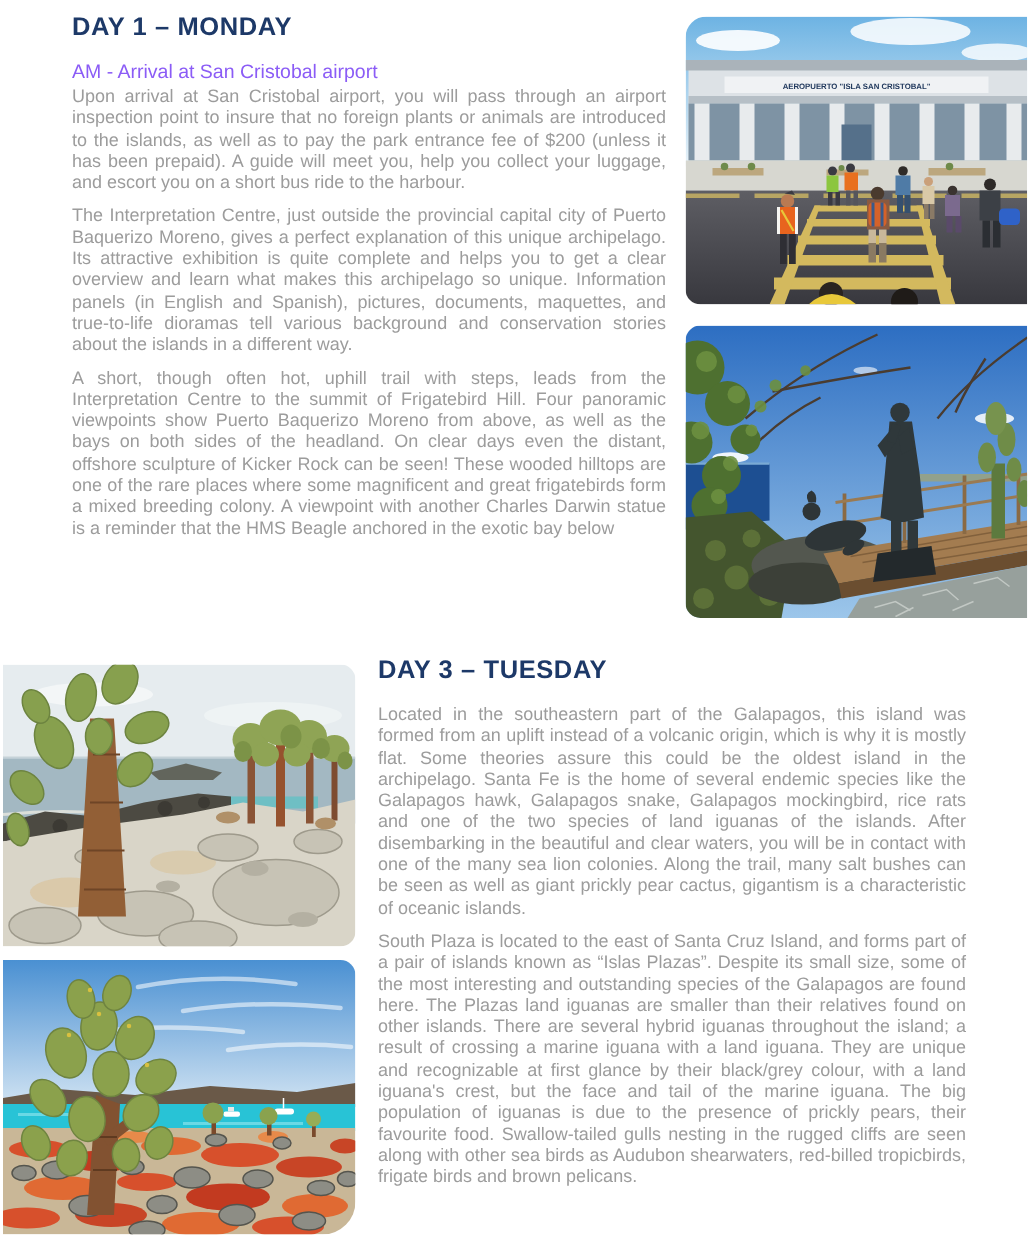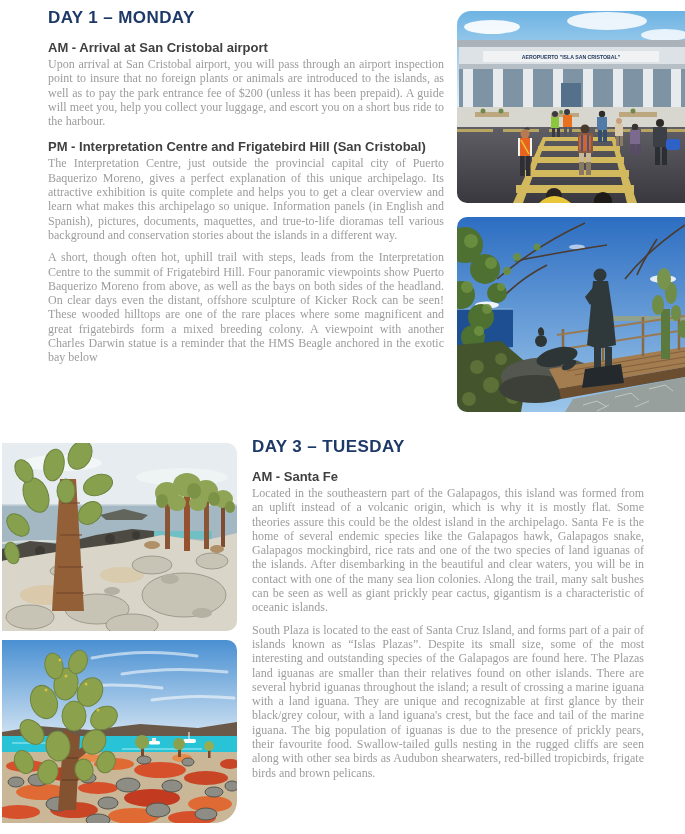--- a/index.html
+++ b/index.html
@@ -1,22 +1,22 @@
 <!DOCTYPE html>
 <html><head>
 <meta charset="utf-8">
 <style>
   html,body{margin:0;padding:0;background:#ffffff;}
   .page{position:relative;width:685px;height:834px;background:#ffffff;overflow:hidden;
         font-family:"Liberation Sans",sans-serif;}
   .text-col{position:absolute;}
   .day-title{margin:0 0 12px 0;font-size:17px;font-weight:800;letter-spacing:.4px;color:#1d3968;}
-  .sec-heading{margin:11px 0 2px 0;font-size:13px;font-weight:700;color:#404040;}
+  .sec-heading{margin:11px 0 2px 0;font-size:13px;font-weight:400;color:#8b5cf6;}
   .sec-heading.first{margin-top:12px;}
-  .body-p{margin:0 0 8px 0;font-size:12px;line-height:14.3px;text-align:justify;color:#9c9c9c;font-family:Liberation Serif, serif;}
+  .body-p{margin:0 0 8px 0;font-size:12px;line-height:14.3px;text-align:justify;color:#9c9c9c;}
   .day1-text{left:48px;top:8px;width:396px;}
   .day2-text{left:252px;top:437px;width:392px;}
   .photo-col{position:absolute;}
   .day1-photos{left:457px;top:11px;width:228px;}
   .day2-photos{left:2px;top:443px;width:235px;}
   figure{margin:0;padding:0;overflow:hidden;position:relative;}
   .photo svg{display:block;width:100%;height:100%;}
   .photo-airport{width:228px;height:192px;border-radius:14px 0 0 10px;margin-bottom:14px;}
   .photo-darwin{width:228px;height:195px;border-radius:10px 0 0 10px;}
   .photo-santafe{width:235px;height:188px;border-radius:0 10px 10px 0;margin-bottom:9px;}
@@ -26,21 +26,20 @@
 <body>
 
 <div class="page">
 
   <div class="text-col day1-text">
     <h1 class="day-title">DAY 1 – MONDAY</h1>
 
     <h2 class="sec-heading first">AM - Arrival at San Cristobal airport</h2>
     <p class="body-p">Upon arrival at San Cristobal airport, you will pass through an airport inspection point to insure that no foreign plants or animals are introduced to the islands, as well as to pay the park entrance fee of $200 (unless it has been prepaid). A guide will meet you, help you collect your luggage, and escort you on a short bus ride to the harbour.</p>
 
-    <h2 class="sec-heading">PM - Interpretation Centre and Frigatebird Hill (San Cristobal)</h2>
     <p class="body-p">The Interpretation Centre, just outside the provincial capital city of Puerto Baquerizo Moreno, gives a perfect explanation of this unique archipelago. Its attractive exhibition is quite complete and helps you to get a clear overview and learn what makes this archipelago so unique. Information panels (in English and Spanish), pictures, documents, maquettes, and true-to-life dioramas tell various background and conservation stories about the islands in a different way.</p>
     <p class="body-p">A short, though often hot, uphill trail with steps, leads from the Interpretation Centre to the summit of Frigatebird Hill. Four panoramic viewpoints show Puerto Baquerizo Moreno from above, as well as the bays on both sides of the headland. On clear days even the distant, offshore sculpture of Kicker Rock can be seen! These wooded hilltops are one of the rare places where some magnificent and great frigatebirds form a mixed breeding colony. A viewpoint with another Charles Darwin statue is a reminder that the HMS Beagle anchored in the exotic bay below</p>
   </div>
 
   <div class="photo-col day1-photos">
 
     <figure class="photo photo-airport">
       <svg viewBox="0 0 228 192" preserveAspectRatio="none">
         <defs>
           <linearGradient id="sky1" x1="0" y1="0" x2="0" y2="1">
@@ -469,19 +468,18 @@
               <circle cx="58" cy="20" r="1.5"></circle>
           </g>
         </g>
       </svg>
     </figure>
   </div>
 
   <div class="text-col day2-text">
     <h1 class="day-title">DAY 3 – TUESDAY</h1>
 
-    <h2 class="sec-heading first">AM - Santa Fe</h2>
     <p class="body-p">Located in the southeastern part of the Galapagos, this island was formed from an uplift instead of a volcanic origin, which is why it is mostly flat. Some theories assure this could be the oldest island in the archipelago. Santa Fe is the home of several endemic species like the Galapagos hawk, Galapagos snake, Galapagos mockingbird, rice rats and one of the two species of land iguanas of the islands. After disembarking in the beautiful and clear waters, you will be in contact with one of the many sea lion colonies. Along the trail, many salt bushes can be seen as well as giant prickly pear cactus, gigantism is a characteristic of oceanic islands.</p>
 
     <p class="body-p">South Plaza is located to the east of Santa Cruz Island, and forms part of a pair of islands known as “Islas Plazas”. Despite its small size, some of the most interesting and outstanding species of the Galapagos are found here. The Plazas land iguanas are smaller than their relatives found on other islands. There are several hybrid iguanas throughout the island; a result of crossing a marine iguana with a land iguana. They are unique and recognizable at first glance by their black/grey colour, with a land iguana's crest, but the face and tail of the marine iguana. The big population of iguanas is due to the presence of prickly pears, their favourite food. Swallow-tailed gulls nesting in the rugged cliffs are seen along with other sea birds as Audubon shearwaters, red-billed tropicbirds, frigate birds and brown pelicans.</p>
   </div>
 
 </div>
 
 </body></html>

